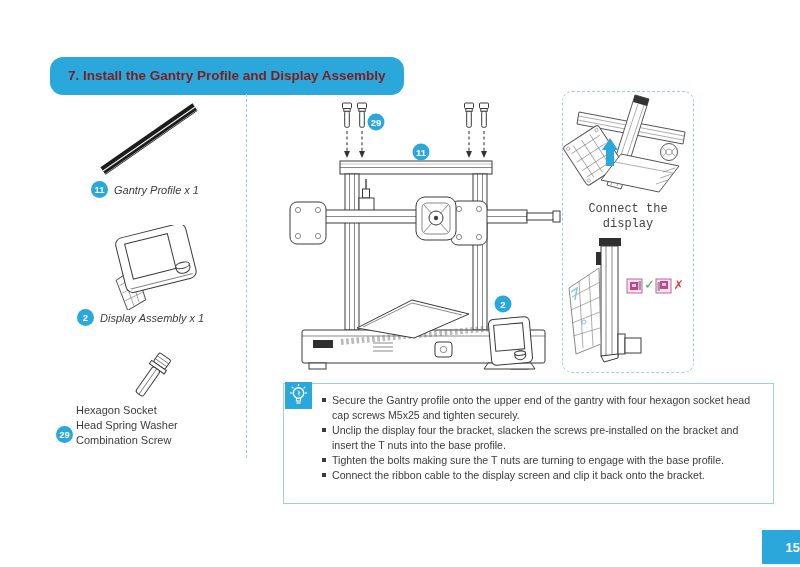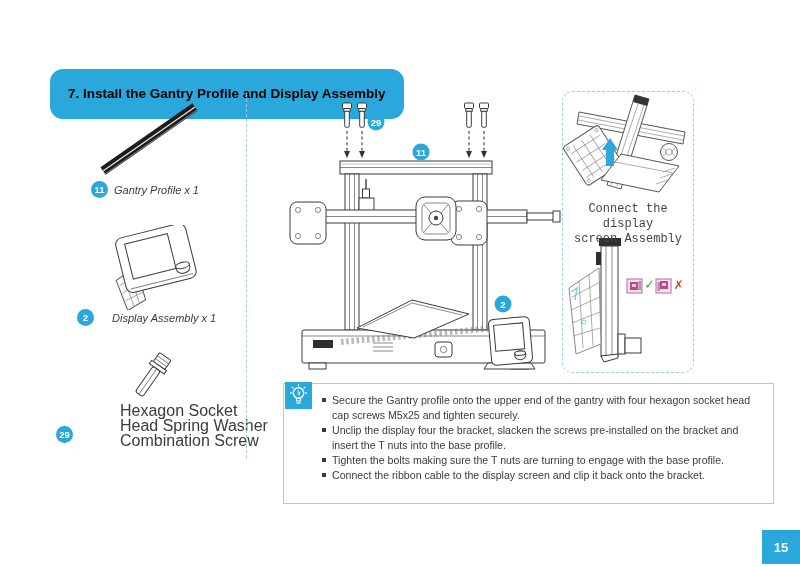--- a/index.html
+++ b/index.html
@@ -1,29 +1,29 @@
 <!DOCTYPE html>
 <html><head>
 <meta charset="utf-8">
 <style>
   html,body{margin:0;padding:0;background:#fff;}
   #page{position:relative;width:800px;height:567px;background:#fff;overflow:hidden;
         font-family:"Liberation Sans",sans-serif;color:#3b3b3b;}
   .abs{position:absolute;}
 
   
-  .banner{left:50px;top:69px;height:26px;line-height:26px;padding:12px 18px;
-          background:#2aa8dc;color:#000000;font-weight:bold;font-size:13.5px;
+  .banner{left:50px;top:57px;height:26px;line-height:26px;padding:6px 18px;
+          background:#2aa8dc;color:#7f1d1d;font-weight:bold;font-size:13.5px;
           border-radius:13px;white-space:nowrap;}
 
   
   .badge{width:17px;height:17px;border-radius:50%;background:#2aa8dc;color:#fff;
          font-size:9.5px;font-weight:bold;text-align:center;line-height:17px;}
   .plabel{font-size:11px;color:#3b3b3b;white-space:nowrap;font-style:italic;}
-  .plabel3{font-size:16px;line-height:15px;color:#3b3b3b;margin-left:44px;}
+  .plabel3{font-size:11px;line-height:15px;color:#3b3b3b;}
 
   
   .divider{left:246px;top:94px;height:364px;width:0;border-left:1.5px dashed #a5c8da;}
   .sidepanel{left:562px;top:91px;width:132px;height:282px;border:1.5px dashed #9ccfe6;
              border-radius:10px;box-sizing:border-box;font-family:Liberation Mono, monospace;}
   .caption{left:0;top:110px;width:100%;text-align:center;font-size:12px;
            line-height:15px;color:#444;}
 
   
   .thumbrow{left:63px;top:185px;display:flex;align-items:center;gap:1px;}
@@ -34,21 +34,21 @@
   .tipbox{left:283px;top:383px;width:491px;height:121px;border:1.5px solid #9ccfe6;
           box-sizing:border-box;background:#fff;}
   .bulb{left:1px;top:-2px;width:27px;height:27px;background:#2aa8dc;}
   .tipbox ul{margin:9px 6px 0 38px;padding:0;list-style:none;}
   .tipbox li{font-size:10.6px;line-height:1.42;color:#3b3b3b;
              padding-left:10px;text-indent:-10px;}
   .tipbox li::before{content:"";display:inline-block;width:4px;height:4px;
              background:#3b3b3b;margin-right:6px;vertical-align:2px;}
 
   .pagebadge{left:762px;top:530px;width:38px;height:34px;background:#2aa8dc;color:#fff;
-             font-weight:bold;font-size:13px;display:flex;align-items:center;justify-content:center;}
+             font-weight:bold;font-size:13px;display:flex;align-items:center;justify-content:flex-end;}
 
   
   .ln{fill:#fff;stroke:#3a3a3a;stroke-width:1;}
   .thin{fill:none;stroke:#3a3a3a;stroke-width:.6;}
   .dash{fill:none;stroke:#3a3a3a;stroke-width:1.1;stroke-dasharray:3 2.6;}
   .gln{fill:#fff;stroke:#555;stroke-width:1;}
   .gthin{fill:none;stroke:#777;stroke-width:.6;}
   svg text.bnum{fill:#fff;font-family:"Liberation Sans",sans-serif;font-size:9.5px;font-weight:bold;text-anchor:middle;}
 </style>
 </head>
@@ -77,21 +77,21 @@
       <line x1="24" y1="42" x2="27" y2="75" class="gthin"></line>
       <line x1="31" y1="40" x2="33" y2="73" class="gthin"></line>
       <rect x="24" y="6" width="72" height="56" rx="7" class="ln" stroke-width="1.5"></rect>
       <rect x="33" y="13" width="44" height="36" class="ln" stroke-width="1"></rect>
       <ellipse cx="84" cy="50" rx="7" ry="5.5" class="ln"></ellipse>
       <ellipse cx="84" cy="47.5" rx="7" ry="3" class="ln" stroke-width=".7"></ellipse>
       <line x1="28" y1="58" x2="92" y2="58" class="thin"></line>
     </g>
   </svg>
   <div class="abs badge" style="left:77px;top:309px">2</div>
-  <div class="abs plabel" style="left:112px;top:312px">Display Assembly x 1</div>
+  <div class="abs plabel" style="left:100px;top:312px">Display Assembly x 1</div>
 
   <svg class="abs" style="left:120px;top:350px" width="62" height="55" viewBox="0 0 62 55">
     <g transform="rotate(35 31 27)">
       <rect x="24" y="2" width="14" height="11" rx="1.5" class="ln" stroke-width="1.2"></rect>
       <line x1="24" y1="6" x2="38" y2="6" class="thin"></line>
       <line x1="24" y1="9.5" x2="38" y2="9.5" class="thin"></line>
       <rect x="22" y="13" width="18" height="4" class="ln"></rect>
       <rect x="26.5" y="17" width="9" height="31" rx="2.5" class="ln" stroke-width="1.2"></rect>
       <line x1="31" y1="17" x2="31" y2="48" class="thin"></line>
     </g>
@@ -252,21 +252,20 @@
         <line x1="26" y1="183" x2="30" y2="254" class="gthin"></line>
       <polyline points="8,200 14,196 12,208" fill="none" stroke="#79c9e8" stroke-width="1.5"></polyline>
       <circle cx="21" cy="230" r="2" fill="none" stroke="#79c9e8" stroke-width="1"></circle>
       <rect x="55" y="242" width="7" height="20" class="ln"></rect>
         <rect x="62" y="246" width="16" height="15" class="ln"></rect>
       <polygon points="38,264 55,262 55,266 41,270" class="ln"></polygon>
     </svg>
 
     <div class="abs caption">
       <div>Connect the display</div>
-      <div>screen Assembly</div>
     </div>
 
     <div class="abs thumbrow">
       <svg width="18" height="18" viewBox="0 0 18 18">
         <rect x="1" y="2" width="15" height="14" fill="#f7e3ee" stroke="#b768a0"></rect>
         <rect x="4" y="5" width="8" height="8" fill="#c2478a"></rect>
         <rect x="6" y="7" width="4" height="3" fill="#fff" opacity=".7"></rect>
         <rect x="12.5" y="4" width="2.5" height="9" fill="#9a9aa8"></rect>
       </svg>
       <span class="mark-check">✓</span>

